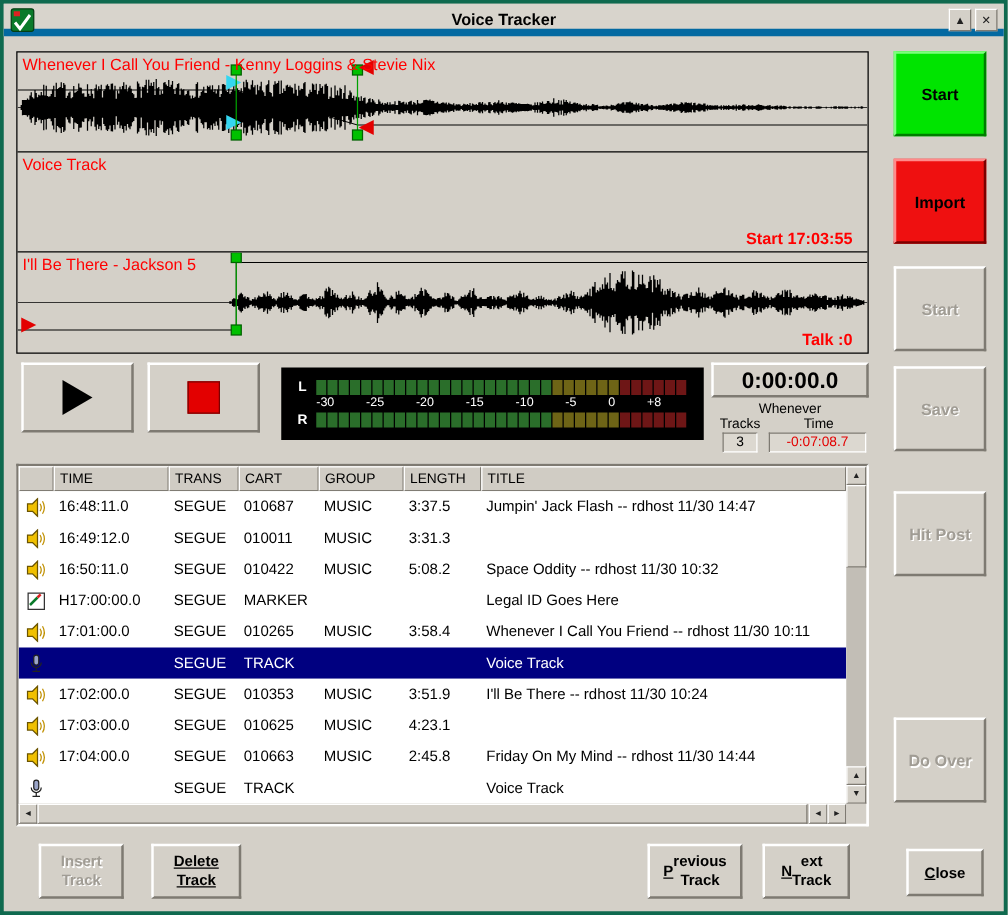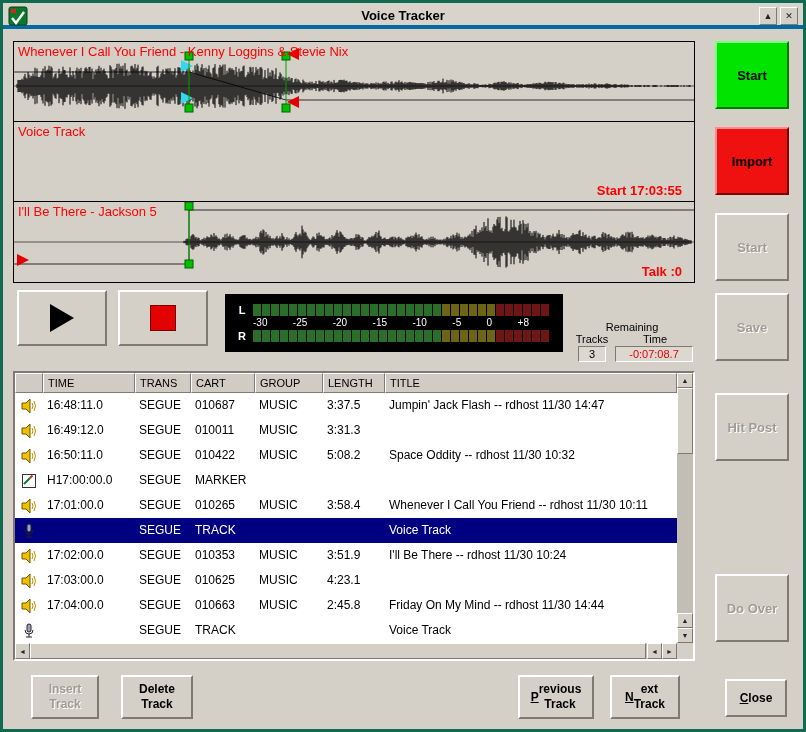--- a/index.html
+++ b/index.html
@@ -1,19 +1,19 @@
 <!DOCTYPE html>
 <html><head>
 <meta charset="utf-8">
 <style>
   *{box-sizing:border-box;margin:0;padding:0}
   html,body{width:806px;height:732px;overflow:hidden}
   body{font-family:"Liberation Sans",sans-serif;background:#0f6a4f}
   .window{position:absolute;inset:0;border:3px solid #0f6a4f;background:#d4d0c8}
-  .titlebar{position:absolute;left:0;top:0;right:0;height:26px;background:#d8d4cc;border-bottom:4px solid #0369a1}
+  .titlebar{position:absolute;left:0;top:0;right:0;height:26px;background:#d8d4cc;border-bottom:6px solid #0369a1}
   .app-icon{position:absolute;left:5px;top:3px;width:20px;height:20px}
   .title-text{position:absolute;left:0;right:0;top:5px;text-align:center;font-weight:bold;font-size:13px;color:#000}
   .win-btn{position:absolute;top:4px;width:18px;height:18px;background:#d4d0c8;border:1px solid;border-color:#fff #7e7a72 #7e7a72 #fff;display:flex;align-items:center;justify-content:center;font-size:9px;color:#222;cursor:default}
   .win-btn.shade{right:26px}
   .win-btn.close{right:5px}
 
   .wave-stack{position:absolute;left:10px;top:38px;width:682px;height:242px;border:1px solid #000;background:#d4d0c8}
   .wave-panel{position:relative;width:680px;height:80px;border-bottom:1px solid #000;overflow:hidden}
   .wave-panel:last-child{border-bottom:none}
   .wave-svg{position:absolute;left:0;top:0;width:680px;height:78px}
@@ -210,21 +210,22 @@
         <div class="seg y"></div>
         <div class="seg r"></div>
         <div class="seg r"></div>
         <div class="seg r"></div>
         <div class="seg r"></div>
         <div class="seg r"></div>
         <div class="seg r"></div>
       </div>
   </div>
 
-  <div class="remaining-label">Remaining</div>
+  <div class="time-display">0:00:00.0</div>
+  <div class="remaining-label">Whenever</div>
   <div class="tracks-label">Tracks</div>
   <div class="time-label">Time</div>
   <div class="val-box tracks-box">3</div>
   <div class="val-box time-box">-0:07:08.7</div>
 
   <div id="side-bar">
       <div class="side-btn s-green" style="top: 38px;">Start</div>
       <div class="side-btn s-red" style="top: 124px;">Import</div>
       <div class="side-btn s-plain disabled" style="top: 210px;">Start</div>
       <div class="side-btn s-plain disabled" style="top: 290px;">Save</div>
@@ -290,20 +291,21 @@
               <rect x="1.5" y="1.5" width="13" height="13" fill="#fff" stroke="#333"></rect>
               <line x1="3" y1="11" x2="9" y2="5" stroke="#0a7a2a" stroke-width="2"></line>
               <line x1="9" y1="5" x2="11.5" y2="2.5" stroke="#d22" stroke-width="2"></line>
             </svg>
           </div>
           <div class="bcell" style="width: 92px;">H17:00:00.0</div>
           <div class="bcell" style="width: 56px;">SEGUE</div>
           <div class="bcell" style="width: 64px;">MARKER</div>
           <div class="bcell" style="width: 68px;"></div>
           <div class="bcell" style="width: 62px;"></div>
+          <div class="bcell" style="flex: 1 1 0%;">Legal ID Goes Here</div>
         </div>
         <div class="lrow">
           <div class="bcell icon-cell" style="width: 28px;">
             <svg width="16" height="16" viewBox="0 0 16 16">
               <polygon points="1,5 5,5 9,1 9,15 5,11 1,11" fill="#f0c000" stroke="#6b5400" stroke-width="1"></polygon>
               <path d="M11 5 q2 3 0 6 M13 3 q3 5 0 10" stroke="#c09000" fill="none"></path>
             </svg>
           </div>
           <div class="bcell" style="width: 92px;">17:01:00.0</div>
           <div class="bcell" style="width: 56px;">SEGUE</div>
@@ -397,17 +399,17 @@
     <div class="hscroll">
       <div class="sc-btn" style="left:0;top:0;width:15px;height:16px">◄</div>
       <div class="thumb" style="left:15px;right:31px;top:0;height:16px"></div>
       <div class="sc-btn" style="right:15px;top:0;width:15px;height:16px">◄</div>
       <div class="sc-btn" style="right:0;top:0;width:15px;height:16px">►</div>
     </div>
     <div class="corner"></div>
   </div>
 
 <div class="push-btn disabled" style="left: 28px; width: 68px; top: 672px; height: 44px;">Insert<br>Track</div>
-    <div class="push-btn" style="left: 118px; width: 72px; top: 672px; height: 44px;">Delete<br>Track</div>
+    <div class="push-btn" style="left: 118px; width: 72px; top: 672px; height: 44px; text-decoration: underline;">Delete<br>Track</div>
     <div class="push-btn" style="left: 515px; width: 76px; top: 672px; height: 44px;"><u>P</u>revious<br>Track</div>
     <div class="push-btn" style="left: 607px; width: 70px; top: 672px; height: 44px;"><u>N</u>ext<br>Track</div>
     <div class="push-btn" style="left: 722px; width: 62px; top: 676px; height: 38px;"><u>C</u>lose</div>
   </div>
 
 </body></html>

